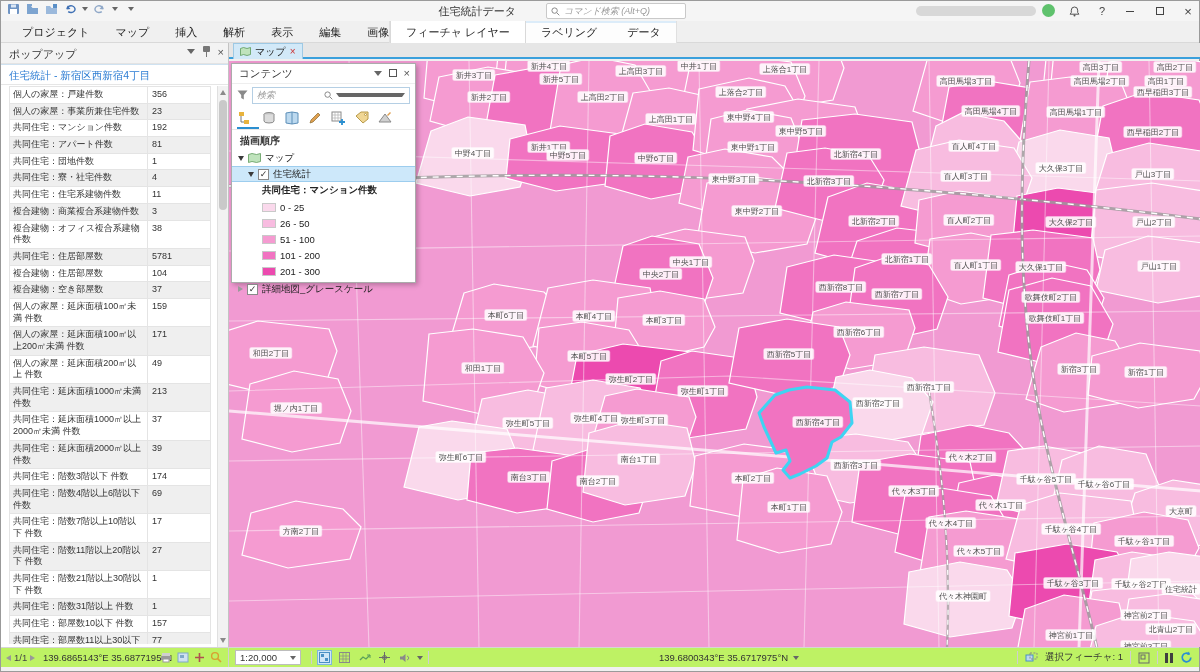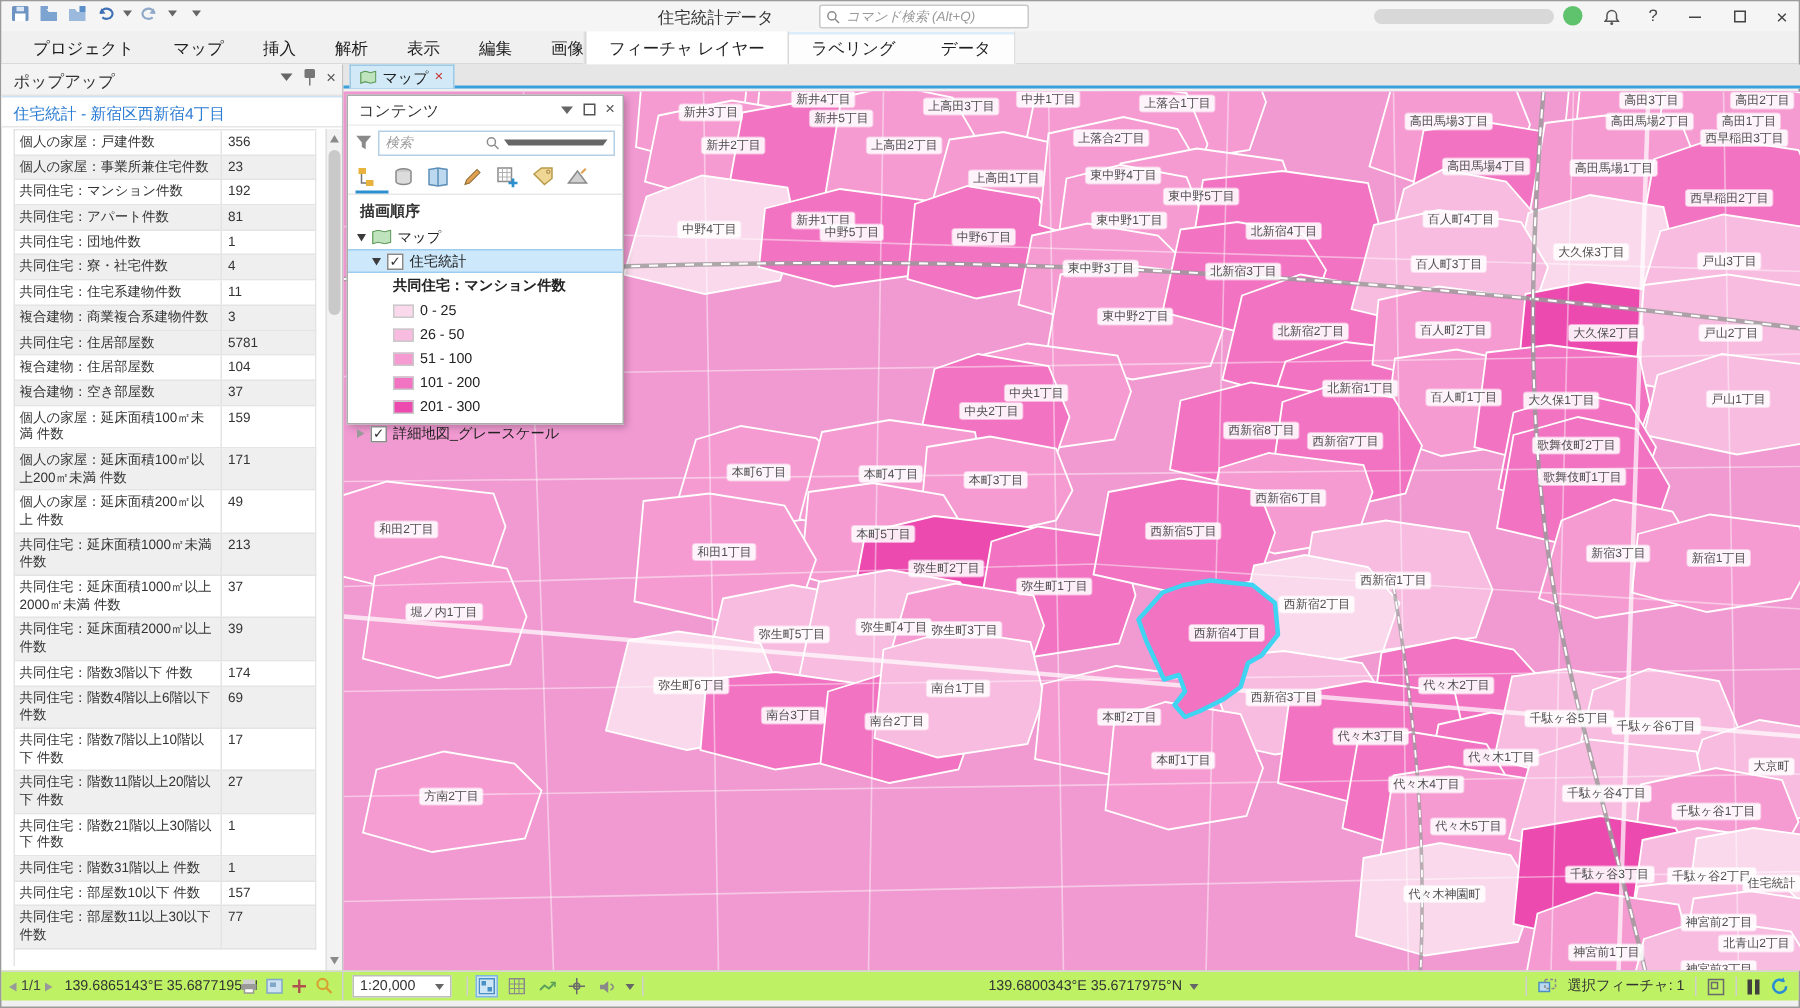--- a/index.html
+++ b/index.html
@@ -216,20 +216,24 @@
           <span class="plabel">共同住宅：寮・社宅件数</span>
           <span class="pval">4</span>
         </div>
         <div class="prow">
           <span class="plabel">共同住宅：住宅系建物件数</span>
           <span class="pval">11</span>
         </div>
         <div class="prow alt">
           <span class="plabel">複合建物：商業複合系建物件数</span>
           <span class="pval">3</span>
+        </div>
+        <div class="prow">
+          <span class="plabel">複合建物：オフィス複合系建物件数</span>
+          <span class="pval">38</span>
         </div>
         <div class="prow alt">
           <span class="plabel">共同住宅：住居部屋数</span>
           <span class="pval">5781</span>
         </div>
         <div class="prow">
           <span class="plabel">複合建物：住居部屋数</span>
           <span class="pval">104</span>
         </div>
         <div class="prow alt">

